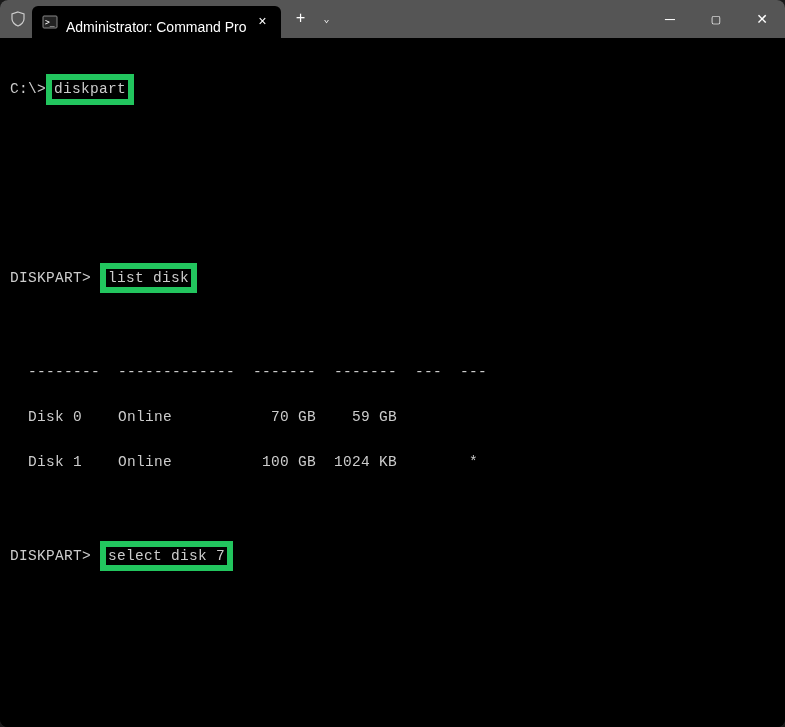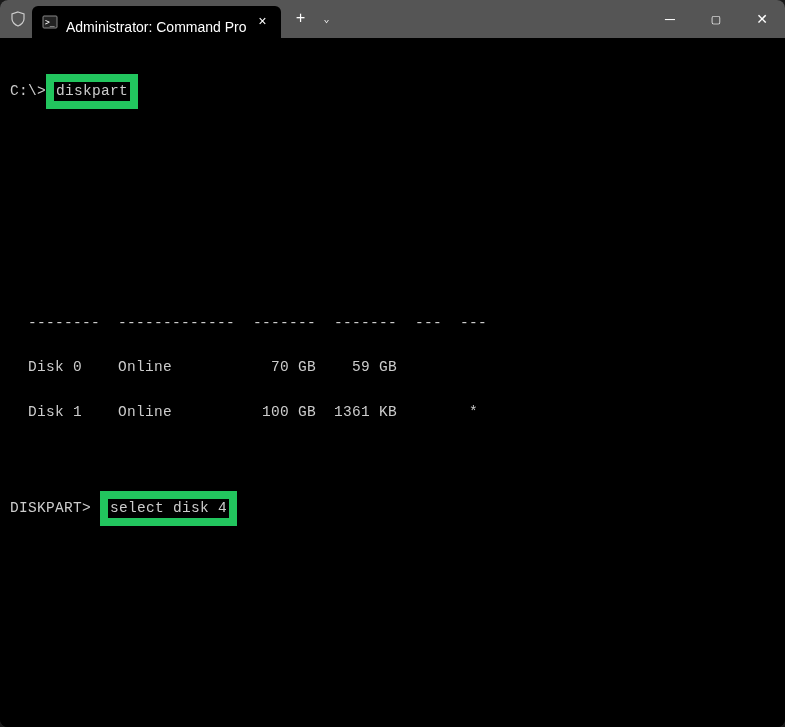--- a/index.html
+++ b/index.html
@@ -112,21 +112,21 @@
       flex: 1;
       background: #000;
       padding: 14px 10px;
       line-height: 1.55;
       white-space: pre;
       font-size: 14.5px;
       letter-spacing: 0.3px;
       overflow: hidden;
     }
     .highlight-box {
-      border: 8px solid #22c55e;
+      border: 6px solid #22c55e;
       padding: 0 2px;
       display: inline-block;
       line-height: 1.3;
     }
     .row { white-space: pre; }
     .blank { height: 1.55em; }
   </style>
 </head>
 <body>
 
@@ -156,26 +156,27 @@
       <div class="win-btn" style="font-size:11px;">▢</div>
       <div class="win-btn">✕</div>
     </div>
   </div>
 
   <div class="terminal">
 <div class="row"><span>C:\&gt;</span><span class="highlight-box">diskpart</span></div>
 <div class="blank"></div>
 <div class="blank"></div>
 <div class="blank"></div>
+<div class="row"><span>DISKPART&gt;</span> <span class="highlight-box">list disk</span></div>
 <div class="blank"></div>
 <div class="row">  --------  -------------  -------  -------  ---  ---</div>
 <div class="row">  Disk 0    Online           70 GB    59 GB</div>
-<div class="row">  Disk 1    Online          100 GB  1361 KB        *</div>
+<div class="row">  Disk 1    Online          100 GB  1024 KB        *</div>
 <div class="blank"></div>
-<div class="row"><span>DISKPART&gt;</span> <span class="highlight-box">select disk 4</span></div>
+<div class="row"><span>DISKPART&gt;</span> <span class="highlight-box">select disk 7</span></div>
 
 
 
 
 
 
 
 
 
 

